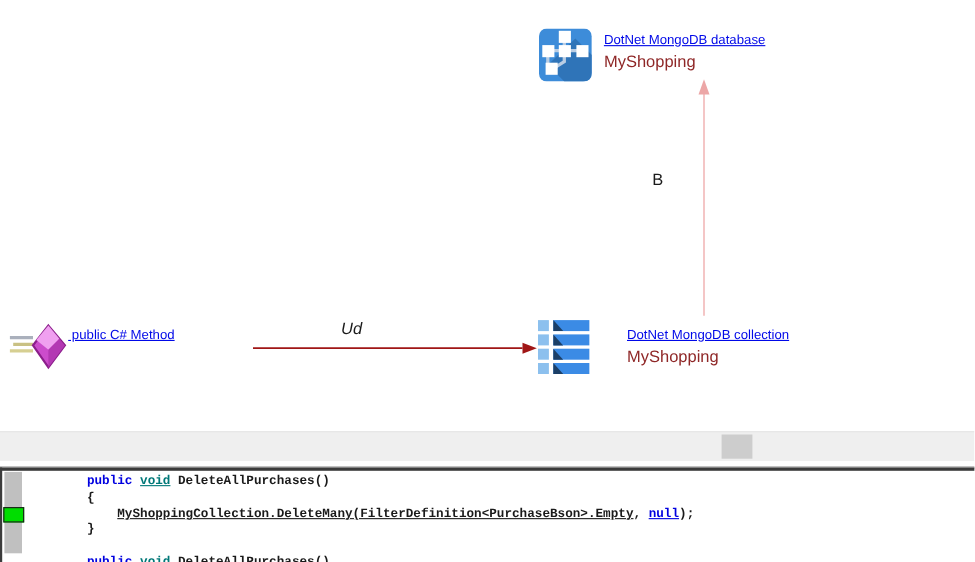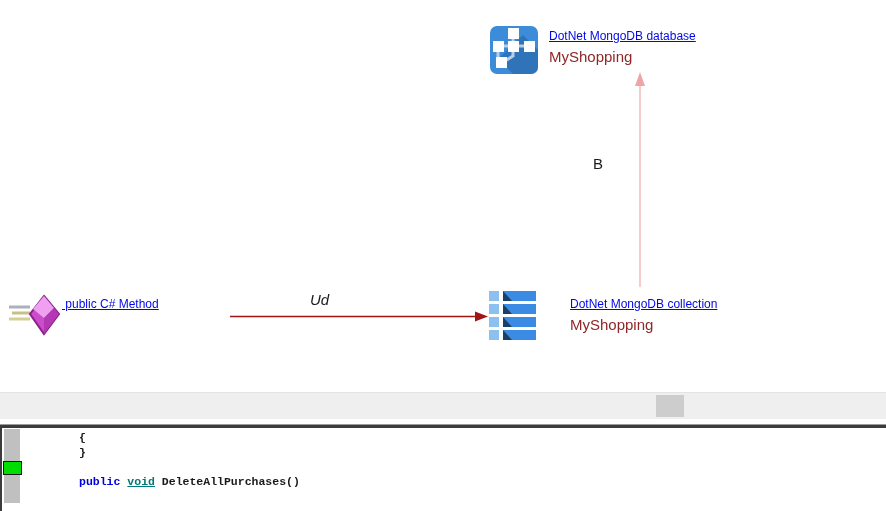--- a/index.html
+++ b/index.html
@@ -122,19 +122,21 @@
   </div>
 
   <div class="hscroll">
     <div class="hthumb"></div>
   </div>
 
   <div class="code-panel"></div>
   <div class="gutter"></div>
   <div class="line-marker"></div>
   <div class="code-lines">
+      <div class="code-line"><span class="tk-kw">public</span><span class="tk-p"> </span><span class="tk-type">void</span><span class="tk-p"> DeleteAllPurchases()</span></div>
       <div class="code-line"><span class="tk-p">{</span></div>
+      <div class="code-line"><span class="tk-p">    </span><span class="tk-u">MyShoppingCollection.DeleteMany(FilterDefinition&lt;PurchaseBson&gt;.Empty</span><span class="tk-p">, </span><span class="tk-nul">null</span><span class="tk-p">);</span></div>
       <div class="code-line"><span class="tk-p">}</span></div>
       <div class="code-line"></div>
       <div class="code-line"><span class="tk-kw">public</span><span class="tk-p"> </span><span class="tk-type">void</span><span class="tk-p"> DeleteAllPurchases()</span></div>
     </div>
 
 </div>
 
 </body></html>

